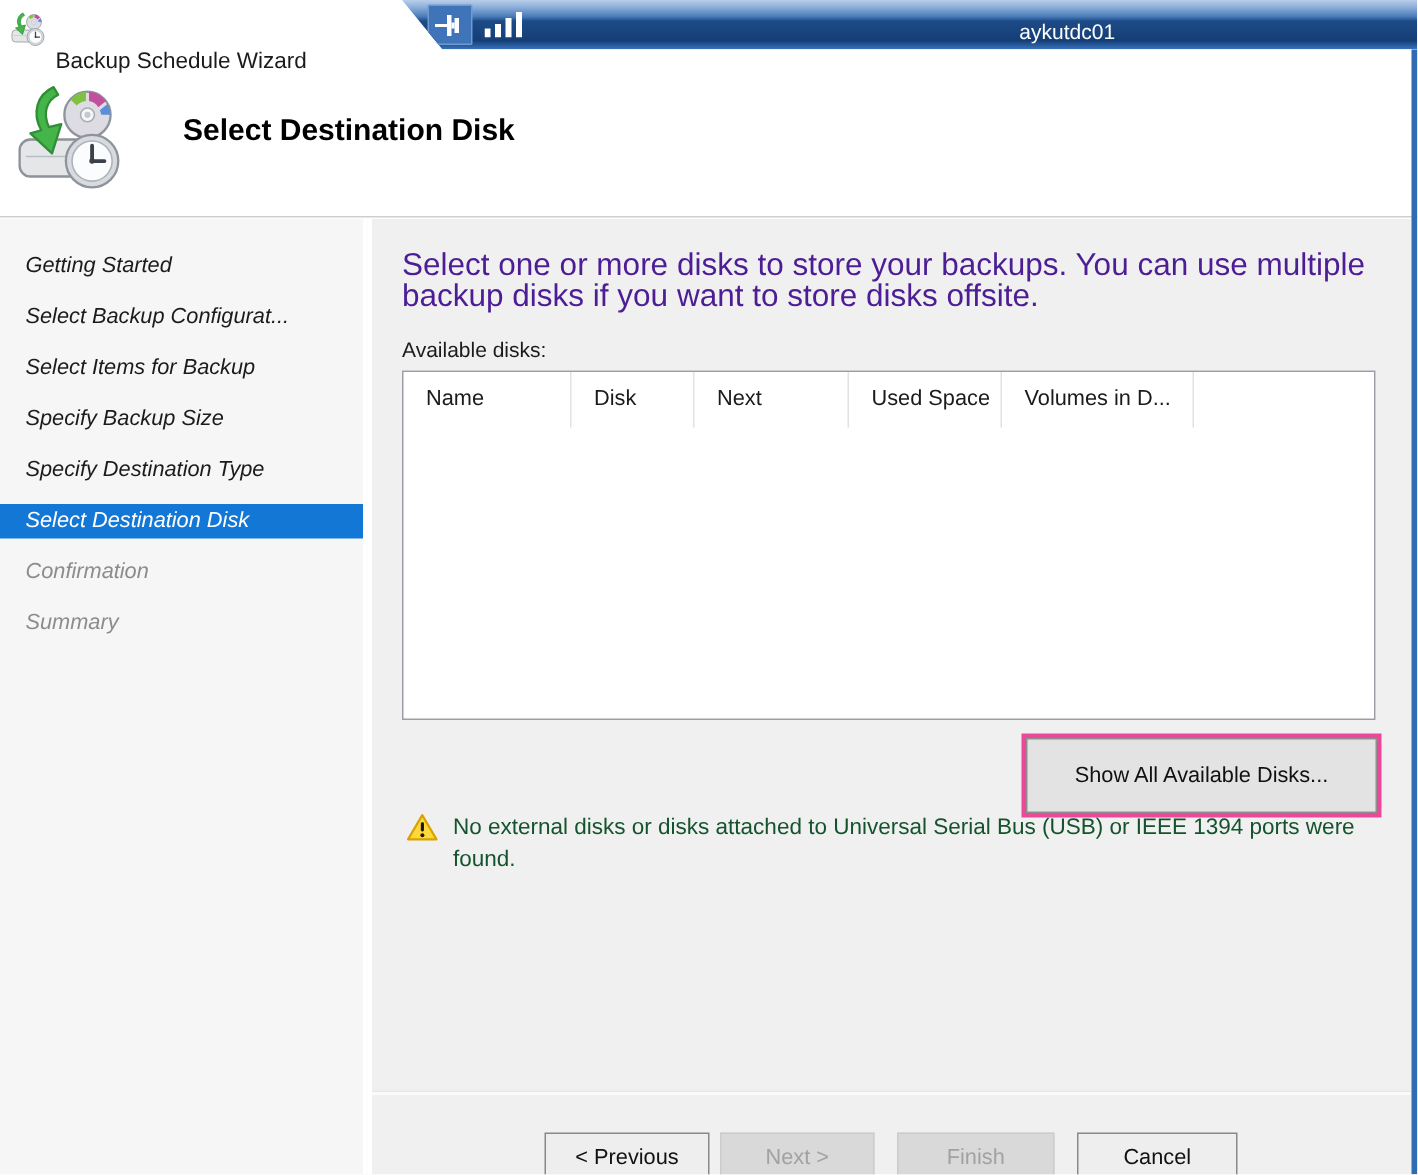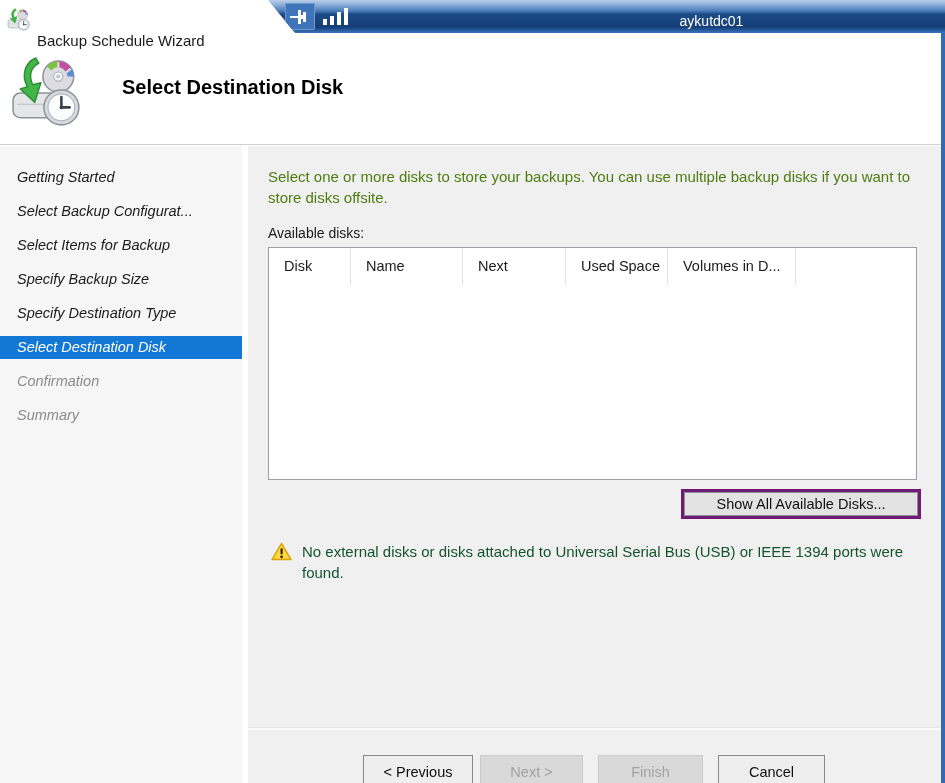--- a/index.html
+++ b/index.html
@@ -57,43 +57,43 @@
   .step { height:23px; line-height:23px; padding-left:17px; margin-bottom:11px;
           font-size:14.5px; color:#1b1b1b; white-space:nowrap;font-style:italic; }
   .step.active { background:#1377d6; color:#ffffff; }
   .step.pending { color:#8c8c8c; }
 
   
   .main {
     position:absolute; left:248px; top:146px; right:4px; bottom:0;
     background:#f0f0f0;
   }
-  .intro { position:absolute; left:20px; top:20px; width:664px; font-size:15px; line-height:21px; color:#4d7c0f; }
+  .intro { position:absolute; left:20px; top:20px; width:664px; font-size:21px; line-height:21px; color:#4c1d95; }
   .avail-label { position:absolute; left:20px; top:79px; font-size:14px; color:#1b1b1b; }
 
   .disk-table {
     position:absolute; left:20px; top:101px; width:649px; height:233px;
     background:#ffffff; border:1px solid #9b9fa5;
   }
   .disk-table .thead { display:flex; height:37px; }
   .disk-table .th {
     font-size:14.5px; color:#1b1b1b; line-height:37px; padding-left:15px;
     border-right:1px solid #e2e2e2; overflow:hidden; white-space:nowrap;
   }
   .th.c-disk { width:82px; }
   .th.c-name { width:112px; }
   .th.c-size { width:103px; }
   .th.c-used { width:102px; }
   .th.c-vols { width:128px; }
   .th.c-rest { flex:1; border-right:none; }
   .disk-table .tbody { height:196px; }
 
   .annotation-box {
-    position:absolute; left:433px; top:343px; width:240px; height:30px;
-    border:3px solid #701a75;
+    position:absolute; left:433px; top:343px; width:240px; height:56px;
+    border:3px solid #ec4899;
   }
   .show-all-btn {
     width:100%; height:100%; background:#e3e3e3; border:1px solid #8f8f8f;
     font-family:"Liberation Sans", sans-serif; font-size:14.5px; color:#111111; cursor:pointer;
   }
 
   .warning-icon { position:absolute; left:23px; top:396px; }
   .warning-text { position:absolute; left:54px; top:395px; width:604px; font-size:15px; line-height:21px; color:#14532d; }
 
   .footer-line { position:absolute; left:0; right:0; top:581px; height:3px; background:#fafafa; border-top:1px solid #e6e6e6; }
@@ -184,22 +184,22 @@
   </div>
 
   <div class="main">
 
     <p class="intro">Select one or more disks to store your backups. You can use multiple backup disks if you want to store disks offsite.</p>
 
     <div class="avail-label">Available disks:</div>
 
     <div class="disk-table">
       <div class="thead">
+        <div class="th c-name">Name</div>
         <div class="th c-disk">Disk</div>
-        <div class="th c-name">Name</div>
         <div class="th c-size">Next</div>
         <div class="th c-used">Used Space</div>
         <div class="th c-vols">Volumes in D...</div>
         <div class="th c-rest"></div>
       </div>
       <div class="tbody"></div>
     </div>
 
     <div class="annotation-box">
       <button class="show-all-btn">Show All Available Disks...</button>

